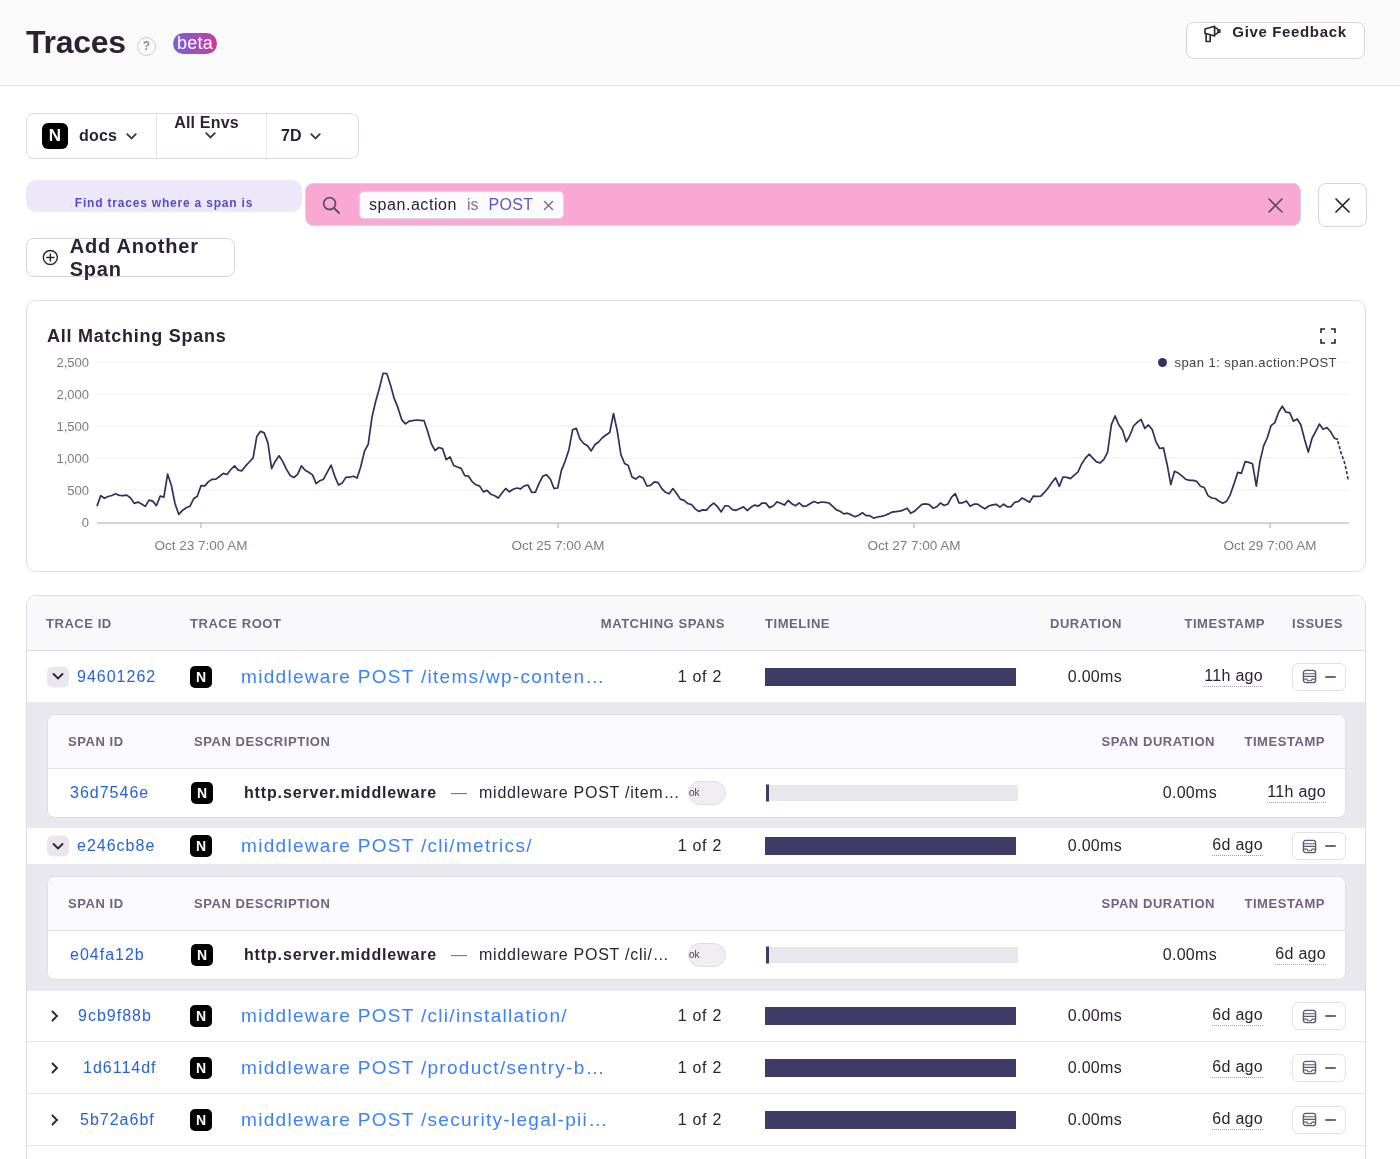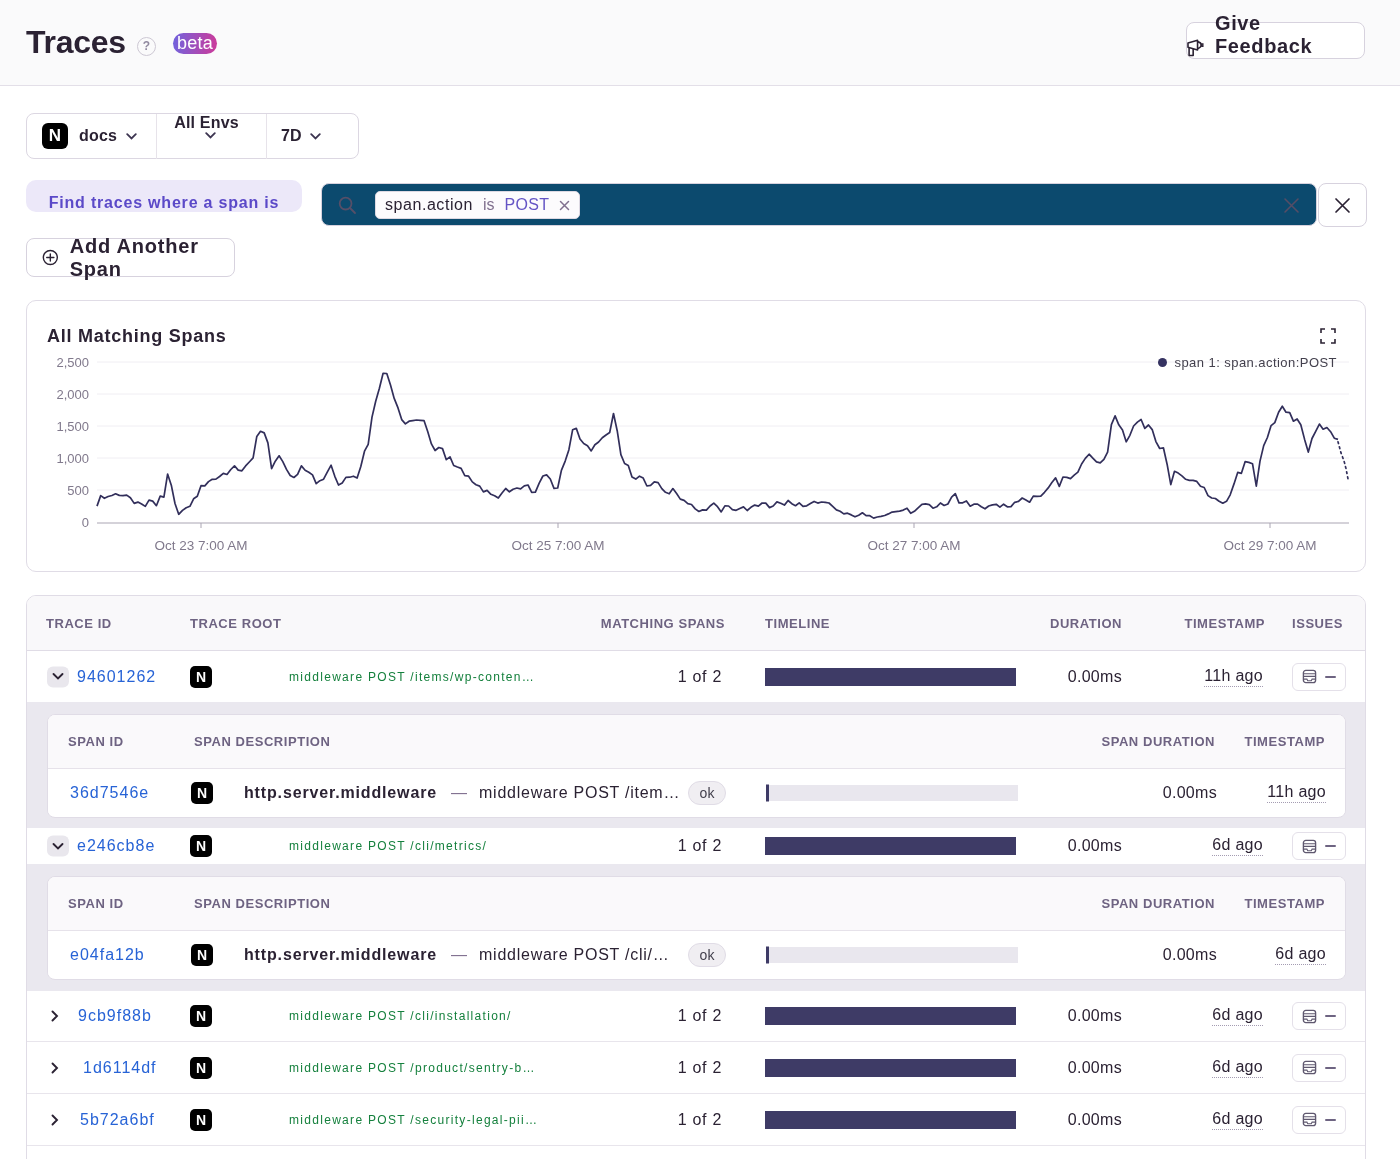--- a/index.html
+++ b/index.html
@@ -13,46 +13,46 @@
 .h1 { position:absolute; left:26px; top:24px; font-size:32px; font-weight:700;
   color:#2b2233; letter-spacing:-0.3px; }
 .helpc { position:absolute; left:137px; top:37px; width:19px; height:19px;
   border:1px solid #cdc8d4; border-radius:50%; color:#918aa0; font-size:12px;
   font-weight:700; text-align:center; line-height:17px; background:#fafafb; }
 .beta { position:absolute; left:173px; top:33px; width:44px; height:21px;
   border-radius:11px; background:linear-gradient(95deg,#7163de,#cd3a99);
   color:#fff; font-size:18px; font-weight:400; text-align:center; line-height:21px; letter-spacing:0.3px; }
 .givefb { position:absolute; left:1186px; top:22px; width:179px; height:37px;
   background:#fff; border:1px solid #d7d2de; border-radius:8px;
-  display:flex; align-items:flex-end; justify-content:center; gap:9px;
-  font-size:20px; font-weight:700; color:#2b2233; letter-spacing:0.65px;}
+  display:flex; align-items:flex-start; justify-content:center; gap:9px;
+  font-size:15px; font-weight:700; color:#2b2233; letter-spacing:0.65px;}
 
 
 .filterbar { position:absolute; left:26px; top:113px; width:333px; height:46px;
   background:#fff; border:1px solid #dcd7e2; border-radius:8px;
   display:flex; align-items:center; }
 .fseg { display:flex; align-items:center; height:100%; }
 .fseg.s1 { padding:0 19px 0 15px; }
 .fseg.s1 b { margin-left:11px; margin-right:9px;}
 .fseg.s2 { padding:0 19px 0 17px;flex-direction:column; }
 .fseg.s2 b { margin-right:8px;}
 .fseg.s3 { padding:0 24px 0 14px; }
 .fseg.s3 b { margin-right:8px;}
 .fsep { width:1px; height:45px; background:#e7e3ea; }
 .fseg b { font-size:16px; font-weight:700; color:#2b2233; letter-spacing:0.2px;}
 .nlogo { width:26px; height:26px; border-radius:6px; background:#000; color:#fff;
   font-size:17px; font-weight:700; text-align:center; line-height:26px; }
 .caret { width:11px; height:7px; }
 
 
 .wherepill { position:absolute; left:26px; top:180px; width:276px; height:32px;
-  background:#ece8f9; border-radius:10px; color:#5b49c8; font-size:16px;
+  background:#ece8f9; border-radius:10px; color:#5b49c8; font-size:12px;
   font-weight:700; text-align:center; line-height:46px; letter-spacing:0.8px;}
-.searchbox { position:absolute; left:321px; top:183px; width:996px; height:43px;
-  background:#0c4a6e; border:1px solid #d7d2de; border-radius:8px; }
+.searchbox { position:absolute; left:305px; top:183px; width:996px; height:43px;
+  background:#f9a8d4; border:1px solid #d7d2de; border-radius:8px; }
 .token { position:absolute; left:53px; top:7px; height:28px;
   border:1px solid #ddd9e3; border-radius:5px; background:#fcfbfd;
   display:flex; align-items:center; padding:0 9px; gap:10px; font-size:16px; }
 .token .k { color:#2b2233; letter-spacing:0.55px;}
 .token .is { color:#80708f; }
 .token .v { color:#6454c5; letter-spacing:0.3px;}
 .clearx { position:absolute; right:16px; top:13px; }
 .xbtn { position:absolute; left:1318px; top:183px; width:49px; height:44px;
   background:#fff; border:1px solid #d7d2de; border-radius:8px;
   display:flex; align-items:center; justify-content:center; }
@@ -83,21 +83,21 @@
 .link { color:#2763d6; letter-spacing:1.0px; }
 .chevbtn { position:absolute; left:20px; width:22px; height:21px; background:#e9e7ed;
   border-radius:6px; top:50%; transform:translateY(-50%);
   display:flex; align-items:center; justify-content:center;}
 .chevplain { position:absolute; left:24px; top:50%; transform:translateY(-50%);
   display:flex; align-items:center; }
 .nlogo2 { position:absolute; left:163px; top:50%; transform:translateY(-50%);
   width:22px; height:22px; border-radius:5px; background:#000; color:#fff;
   font-size:14px; font-weight:700; text-align:center; line-height:22px; }
 .root { position:absolute; left:214px; top:50%; transform:translateY(-50%);
-  font-size:12px; color:#15803d; letter-spacing:1.3px;margin-left:48px;}
+  font-size:19px; color:#3b82f6; letter-spacing:1.3px;}
 .r1of2 { position:absolute; right:643px; top:50%; transform:translateY(-50%);
   font-size:16px; letter-spacing:0.7px;}
 .tbar { position:absolute; left:738px; width:251px; height:18px; background:#3e3b66;
   top:50%; transform:translateY(-50%);}
 .durms { position:absolute; right:243px; top:50%; transform:translateY(-50%); font-size:16px; letter-spacing:0.3px;}
 .tstamp { position:absolute; right:102px; top:50%; transform:translateY(-50%);
   font-size:16px; letter-spacing:0.3px; border-bottom:1px dotted #a49cb2; padding-bottom:1px;}
 .issuebtn { position:absolute; right:19px; top:50%; transform:translateY(-50%);
   width:54px; height:28px; border:1px solid #e4e0e9; border-radius:6px; background:#fff;
   display:flex; align-items:center; justify-content:center; gap:8px;}
@@ -105,21 +105,21 @@
 .wrap { position:relative; background:#eae8ef; }
 .subtable { position:absolute; left:20px; top:12px; width:1299px; height:104px;
   background:#fff; border:1px solid #e0dce6; border-radius:8px; overflow:hidden;}
 .sthead { position:relative; height:54px; background:#faf9fb; border-bottom:1px solid #e6e2ea;}
 .sthead .hlbl { height:54px; line-height:54px; }
 .strow { position:relative; height:47px; background:#fff; }
 .sbold { font-weight:700; letter-spacing:0.85px; }
 .dashsep { color:#80708f; margin:0 12px 0 14px; }
 .okpill { position:absolute; left:640px; top:50%; transform:translateY(-50%);
   width:38px; height:24px; background:#f0eef2; border:1px solid #e0dce6; border-radius:12px;
-  font-size:14px; color:#43404d; text-align:center; line-height:22px; }
+  font-size:10px; color:#43404d; text-align:left; line-height:22px; }
 .stick { position:absolute; left:718px; width:3px; height:17px; background:#3e3b66;
   top:50%; transform:translateY(-50%);}
 .sbar { position:absolute; left:721px; width:249px; height:16px; background:#e9e7ee;
   top:50%; transform:translateY(-50%);}
 .sdur { position:absolute; right:128px; top:50%; transform:translateY(-50%); font-size:16px; letter-spacing:0.3px;}
 .sts { position:absolute; right:19px; top:50%; transform:translateY(-50%);
   font-size:16px; letter-spacing:0.3px; border-bottom:1px dotted #a49cb2; padding-bottom:1px;}
 </style>
 </head>
 <body>

